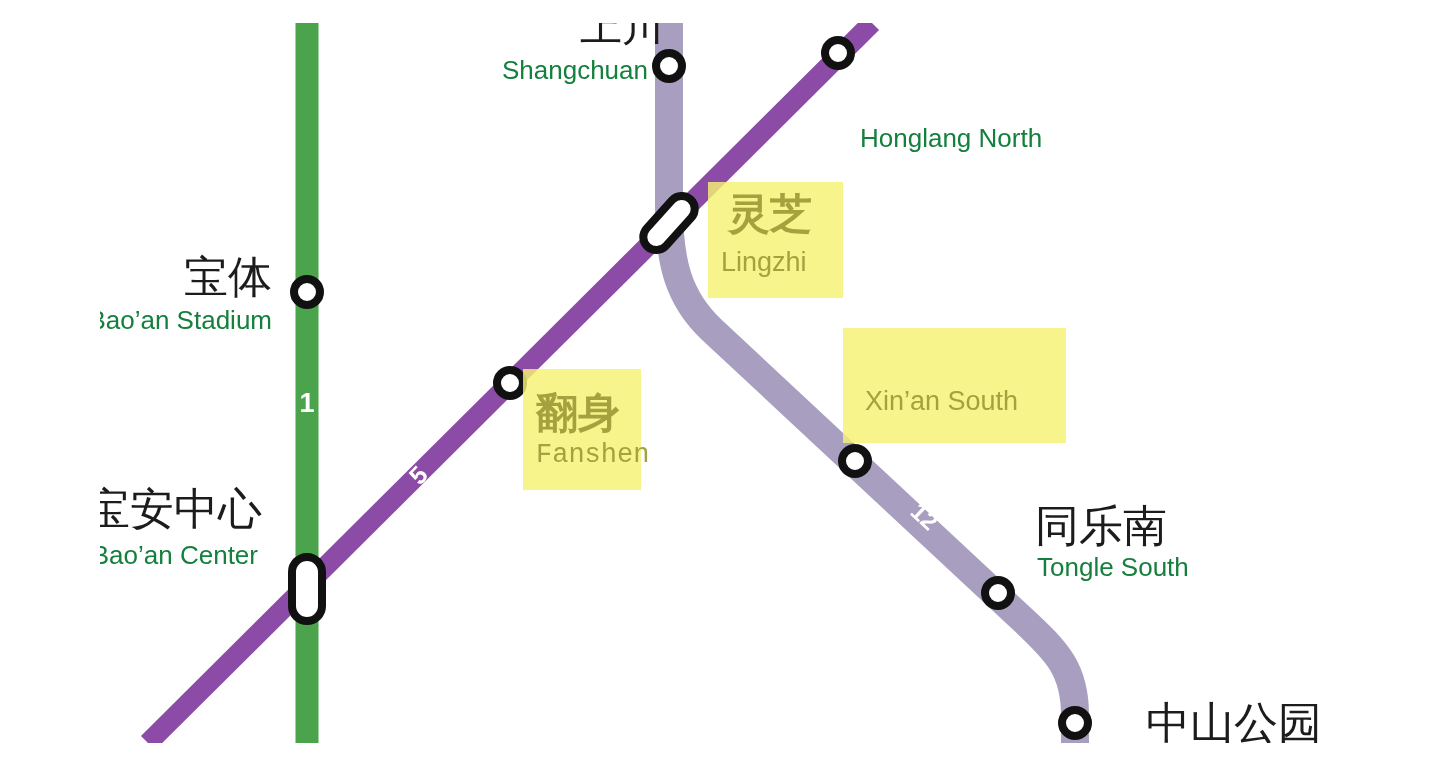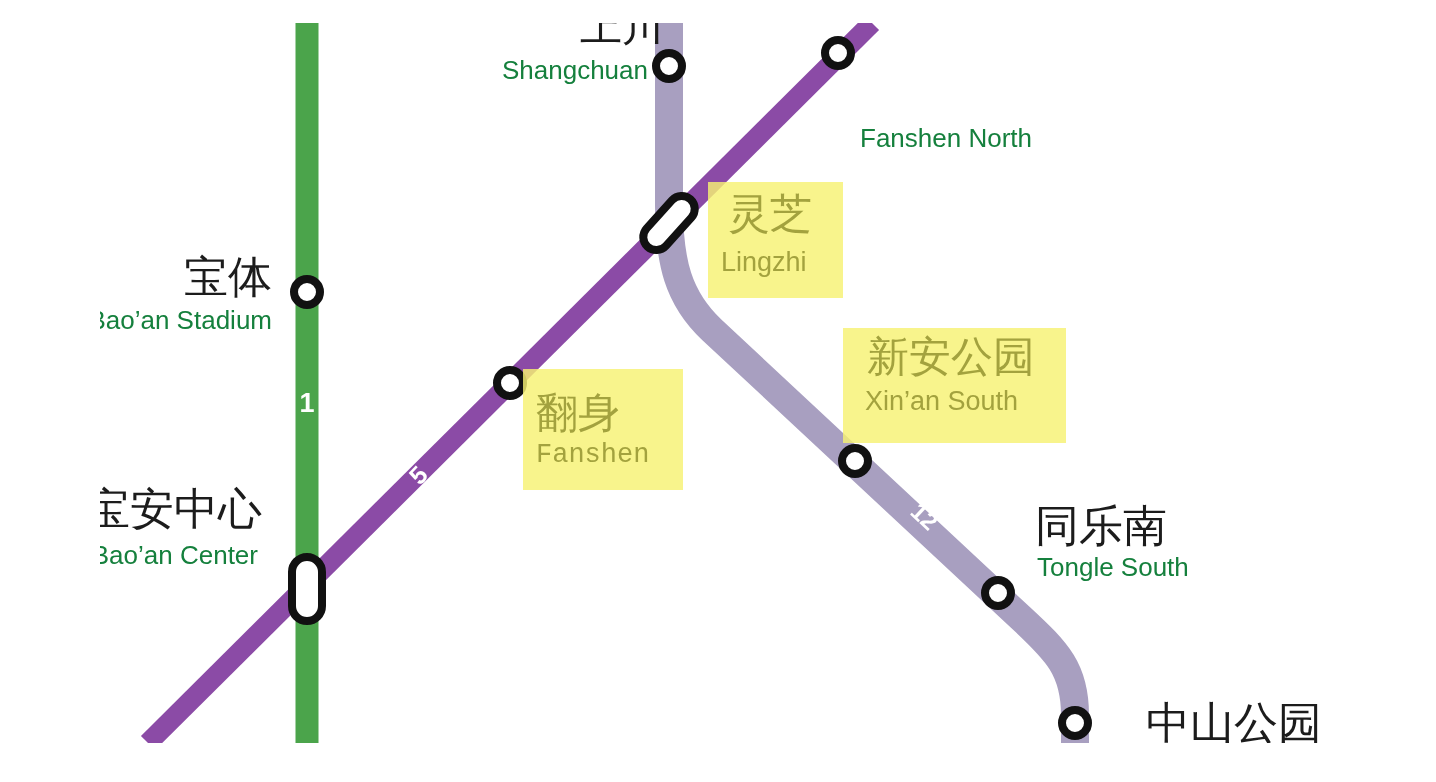--- a/index.html
+++ b/index.html
@@ -6,21 +6,21 @@
   .stage{
     position:relative;width:1436px;height:782px;background:#ffffff;overflow:hidden;
     font-family:"Liberation Sans",sans-serif;color:#1c1c1c;
   }
   
   .map-clip{position:absolute;left:100px;top:23px;width:1336px;height:720px;overflow:hidden;}
   .rails{position:absolute;left:0;top:0;}
   .zh{position:absolute;font-size:44px;line-height:46px;font-weight:500;white-space:nowrap;color:#1c1c1c;}
   .en{position:absolute;font-size:26px;line-height:28px;font-weight:400;white-space:nowrap;color:#15803d;}
   .hl-box{position:absolute;background:rgba(247,242,115,0.82);}
-  .hl-zh{position:absolute;font-size:42px;line-height:44px;font-weight:400;white-space:nowrap;color:#A3A23E;}
+  .hl-zh{position:absolute;font-size:42px;line-height:44px;font-weight:700;white-space:nowrap;color:#A3A23E;}
   .hl-en{position:absolute;font-size:27px;line-height:29px;font-weight:400;white-space:nowrap;color:#A3A23E;}
   .badge{font-weight:bold;fill:#ffffff;font-family:"Liberation Sans",sans-serif;}
 </style>
 </head>
 <body>
 
 <div class="stage">
   <div class="map-clip">
 
     <svg class="rails" width="1336" height="720" viewBox="100 23 1336 720">
@@ -45,34 +45,33 @@
 
       <rect x="656" y="191" width="26" height="64" rx="13" fill="#ffffff" stroke="#111111" stroke-width="8" transform="rotate(42 669 223)"></rect>
       <rect x="292" y="557" width="30" height="64" rx="15" fill="#ffffff" stroke="#111111" stroke-width="8"></rect>
     </svg>
 
     <div class="hl-box" style="left:608px;top:159px;width:135px;height:116px;">
       <div class="hl-zh" style="left:20px;top:10px;">灵芝</div>
       <div class="hl-en" style="left:13px;top:66px;">Lingzhi</div>
     </div>
 
-    <div class="hl-box" style="left:423px;top:346px;width:160px;height:121px;">
+    <div class="hl-box" style="left:423px;top:346px;width:118px;height:121px;">
       <div class="hl-zh" style="left:13px;top:22px;">翻身</div>
       <div class="hl-en" style="left:13px;top:72px;font-family:Liberation Mono, monospace;">Fanshen</div>
     </div>
 
     <div class="hl-box" style="left:743px;top:305px;width:223px;height:115px;">
-      <div class="hl-zh" style="left:24px;top:7px;">新安公园</div>
       <div class="hl-en" style="left:22px;top:59px;">Xin’an South</div>
     </div>
 
     <div class="zh" style="right:772px;top:-19px;font-size:42px;line-height:44px;">上川</div>
     <div class="en" style="right:788px;top:33px;">Shangchuan</div>
 
-    <div class="en" style="left:760px;top:101px;">Fanshen North</div>
+    <div class="en" style="left:760px;top:101px;">Honglang North</div>
 
     <div class="zh" style="right:1164px;top:231px;">宝体</div>
     <div class="en" style="right:1164px;top:283px;">Bao’an Stadium</div>
 
     <div class="zh" style="right:1174px;top:463px;">宝安中心</div>
     <div class="en" style="right:1178px;top:518px;">Bao’an Center</div>
 
     <div class="zh" style="left:935px;top:480px;">同乐南</div>
     <div class="en" style="left:937px;top:530px;">Tongle South</div>
 

